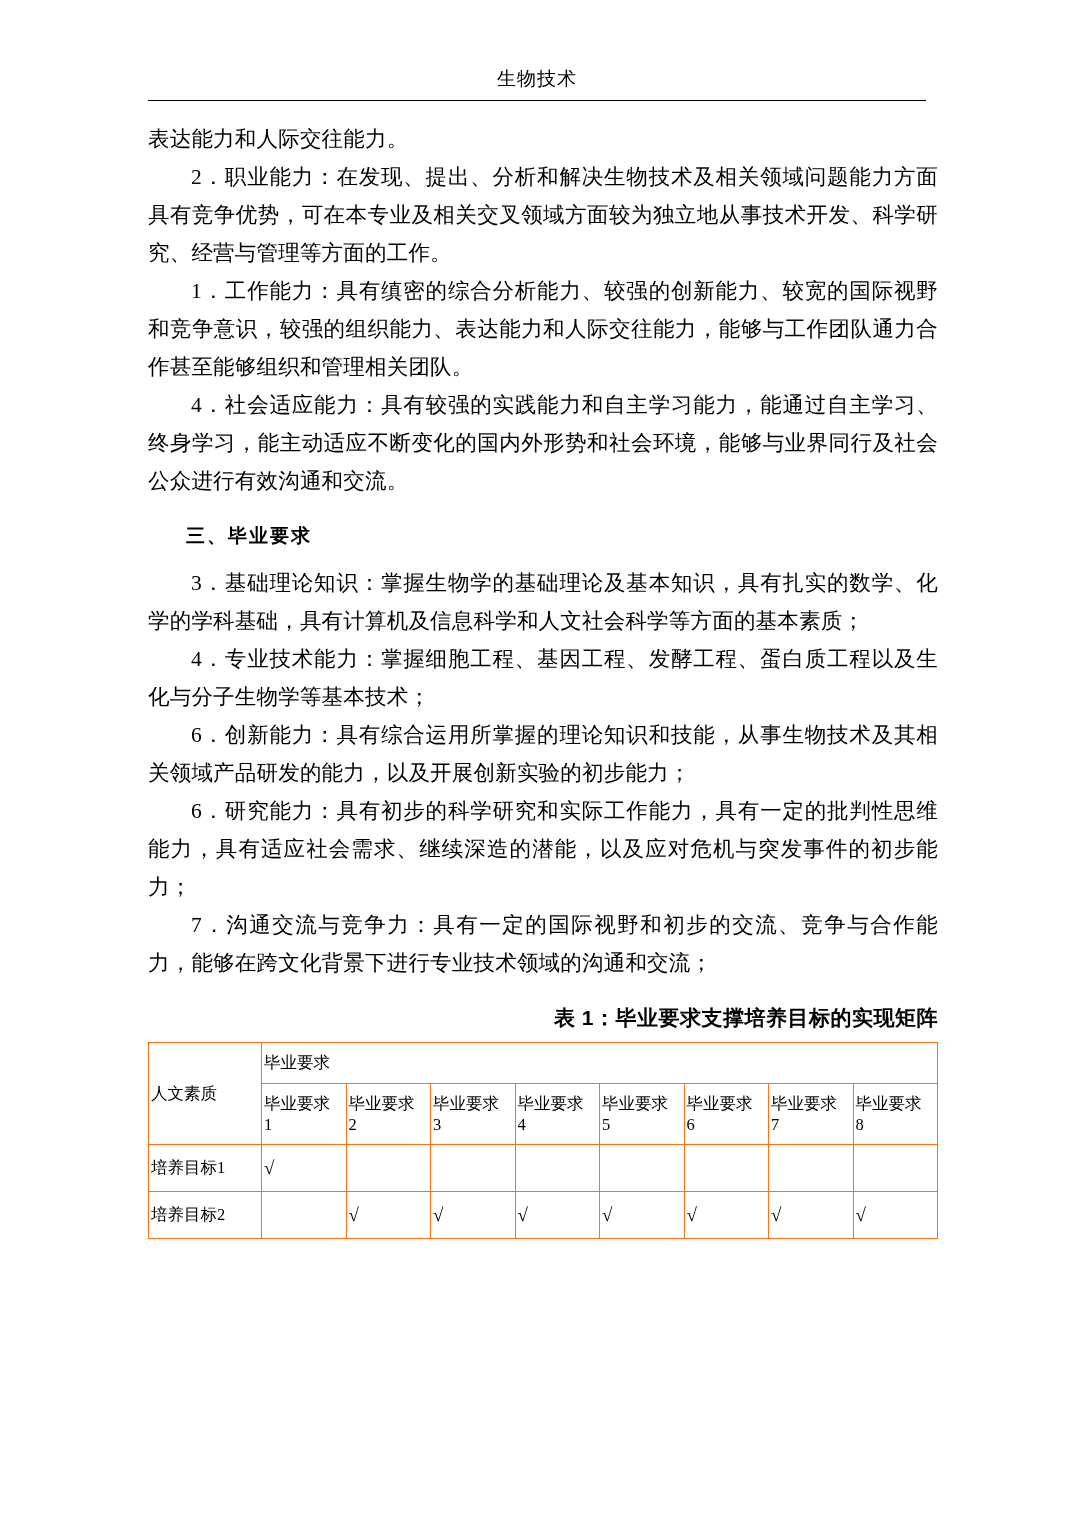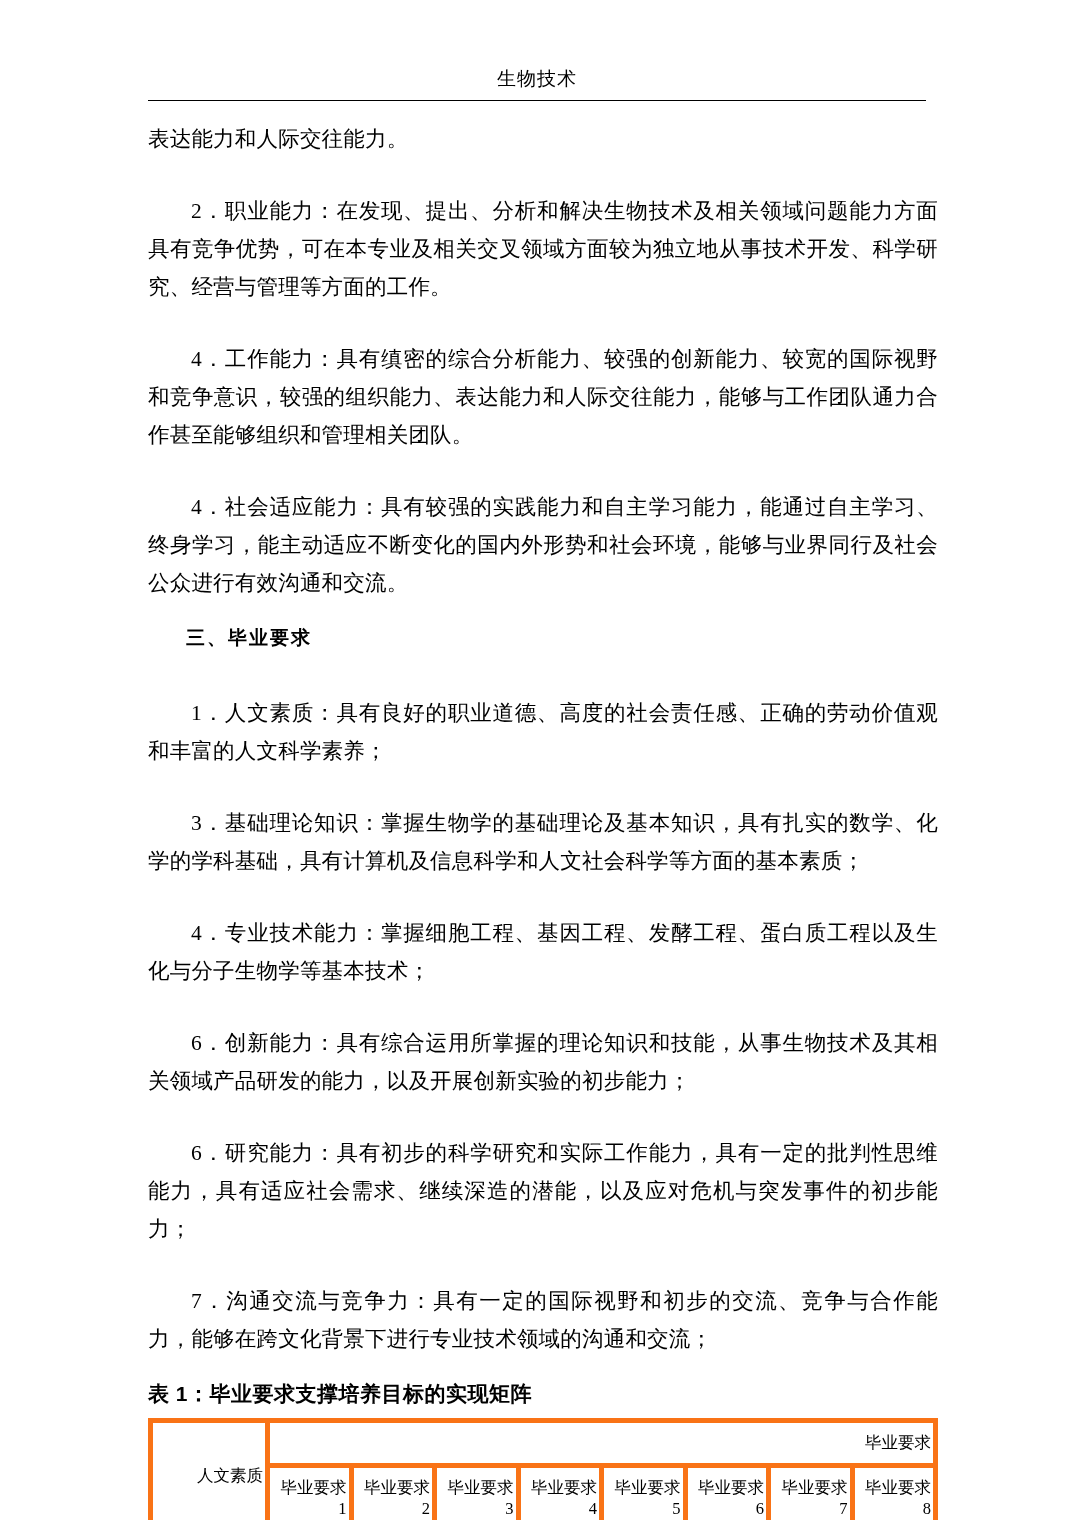--- a/index.html
+++ b/index.html
@@ -48,49 +48,48 @@
   p.body-text {
     margin: 0;
     font-size: 21.5px;
     line-height: 38px;
     text-align: justify;
     text-justify: inter-ideograph;
     letter-spacing: 0.2px;
   }
   p.indent {
     text-indent: 2em;
-    margin-top: 34px;
   }
   h2.section-title {
     margin: 14px 0 6px 0;
     font-size: 19px;
     font-weight: bold;
     line-height: 44px;
     text-indent: 2em;
     letter-spacing: 2px;
     font-family: "Liberation Sans", "DejaVu Sans", sans-serif;
   }
   .table-caption {
     margin: 22px 0 10px 0;
-    text-align: left;
+    text-align: right;
     font-size: 21px;
     font-weight: bold;
     font-family: "Liberation Sans", "DejaVu Sans", sans-serif;
     letter-spacing: 0.5px;
   }
   table.matrix {
     border-collapse: collapse;
     width: 790px;
     table-layout: fixed;
     font-size: 16.5px;
     font-family: "Liberation Serif", "DejaVu Serif", serif;
   }
   table.matrix td, table.matrix th {
-    border: 5px solid #f97316;
-    text-align: right;
+    border: 1px solid #f97316;
+    text-align: left;
     vertical-align: middle;
     padding: 4px 2px;
     font-weight: normal;
   }
   td.goal-col {
     width: 108px;
     height: 34px;
   }
   td.span-head {
     height: 32px;
@@ -112,26 +111,25 @@
 
 <div class="page">
 
   <div class="header">生物技术</div>
   <div class="header-rule"></div>
 
   <div class="content">
 
     <p class="body-text">表达能力和人际交往能力。</p>
     <p class="body-text indent">2．职业能力：在发现、提出、分析和解决生物技术及相关领域问题能力方面具有竞争优势，可在本专业及相关交叉领域方面较为独立地从事技术开发、科学研究、经营与管理等方面的工作。</p>
-    <p class="body-text indent">4．工作能力：具有缜密的综合分析能力、较强的创新能力、较宽的国际视野和竞争意识，较强的组织能力、表达能力和人际交往能力，能够与工作团队通力合作甚至能够组织和管理相关团队。</p>
+    <p class="body-text indent">1．工作能力：具有缜密的综合分析能力、较强的创新能力、较宽的国际视野和竞争意识，较强的组织能力、表达能力和人际交往能力，能够与工作团队通力合作甚至能够组织和管理相关团队。</p>
     <p class="body-text indent">4．社会适应能力：具有较强的实践能力和自主学习能力，能通过自主学习、终身学习，能主动适应不断变化的国内外形势和社会环境，能够与业界同行及社会公众进行有效沟通和交流。</p>
 
     <h2 class="section-title">三、毕业要求</h2>
 
-    <p class="body-text indent">1．人文素质：具有良好的职业道德、高度的社会责任感、正确的劳动价值观和丰富的人文科学素养；</p>
     <p class="body-text indent">3．基础理论知识：掌握生物学的基础理论及基本知识，具有扎实的数学、化学的学科基础，具有计算机及信息科学和人文社会科学等方面的基本素质；</p>
     <p class="body-text indent">4．专业技术能力：掌握细胞工程、基因工程、发酵工程、蛋白质工程以及生化与分子生物学等基本技术；</p>
     <p class="body-text indent">6．创新能力：具有综合运用所掌握的理论知识和技能，从事生物技术及其相关领域产品研发的能力，以及开展创新实验的初步能力；</p>
     <p class="body-text indent">6．研究能力：具有初步的科学研究和实际工作能力，具有一定的批判性思维能力，具有适应社会需求、继续深造的潜能，以及应对危机与突发事件的初步能力；</p>
     <p class="body-text indent">7．沟通交流与竞争力：具有一定的国际视野和初步的交流、竞争与合作能力，能够在跨文化背景下进行专业技术领域的沟通和交流；</p>
 
     <div class="table-caption">表 1：毕业要求支撑培养目标的实现矩阵</div>
 
     <table class="matrix">
       <tbody>

